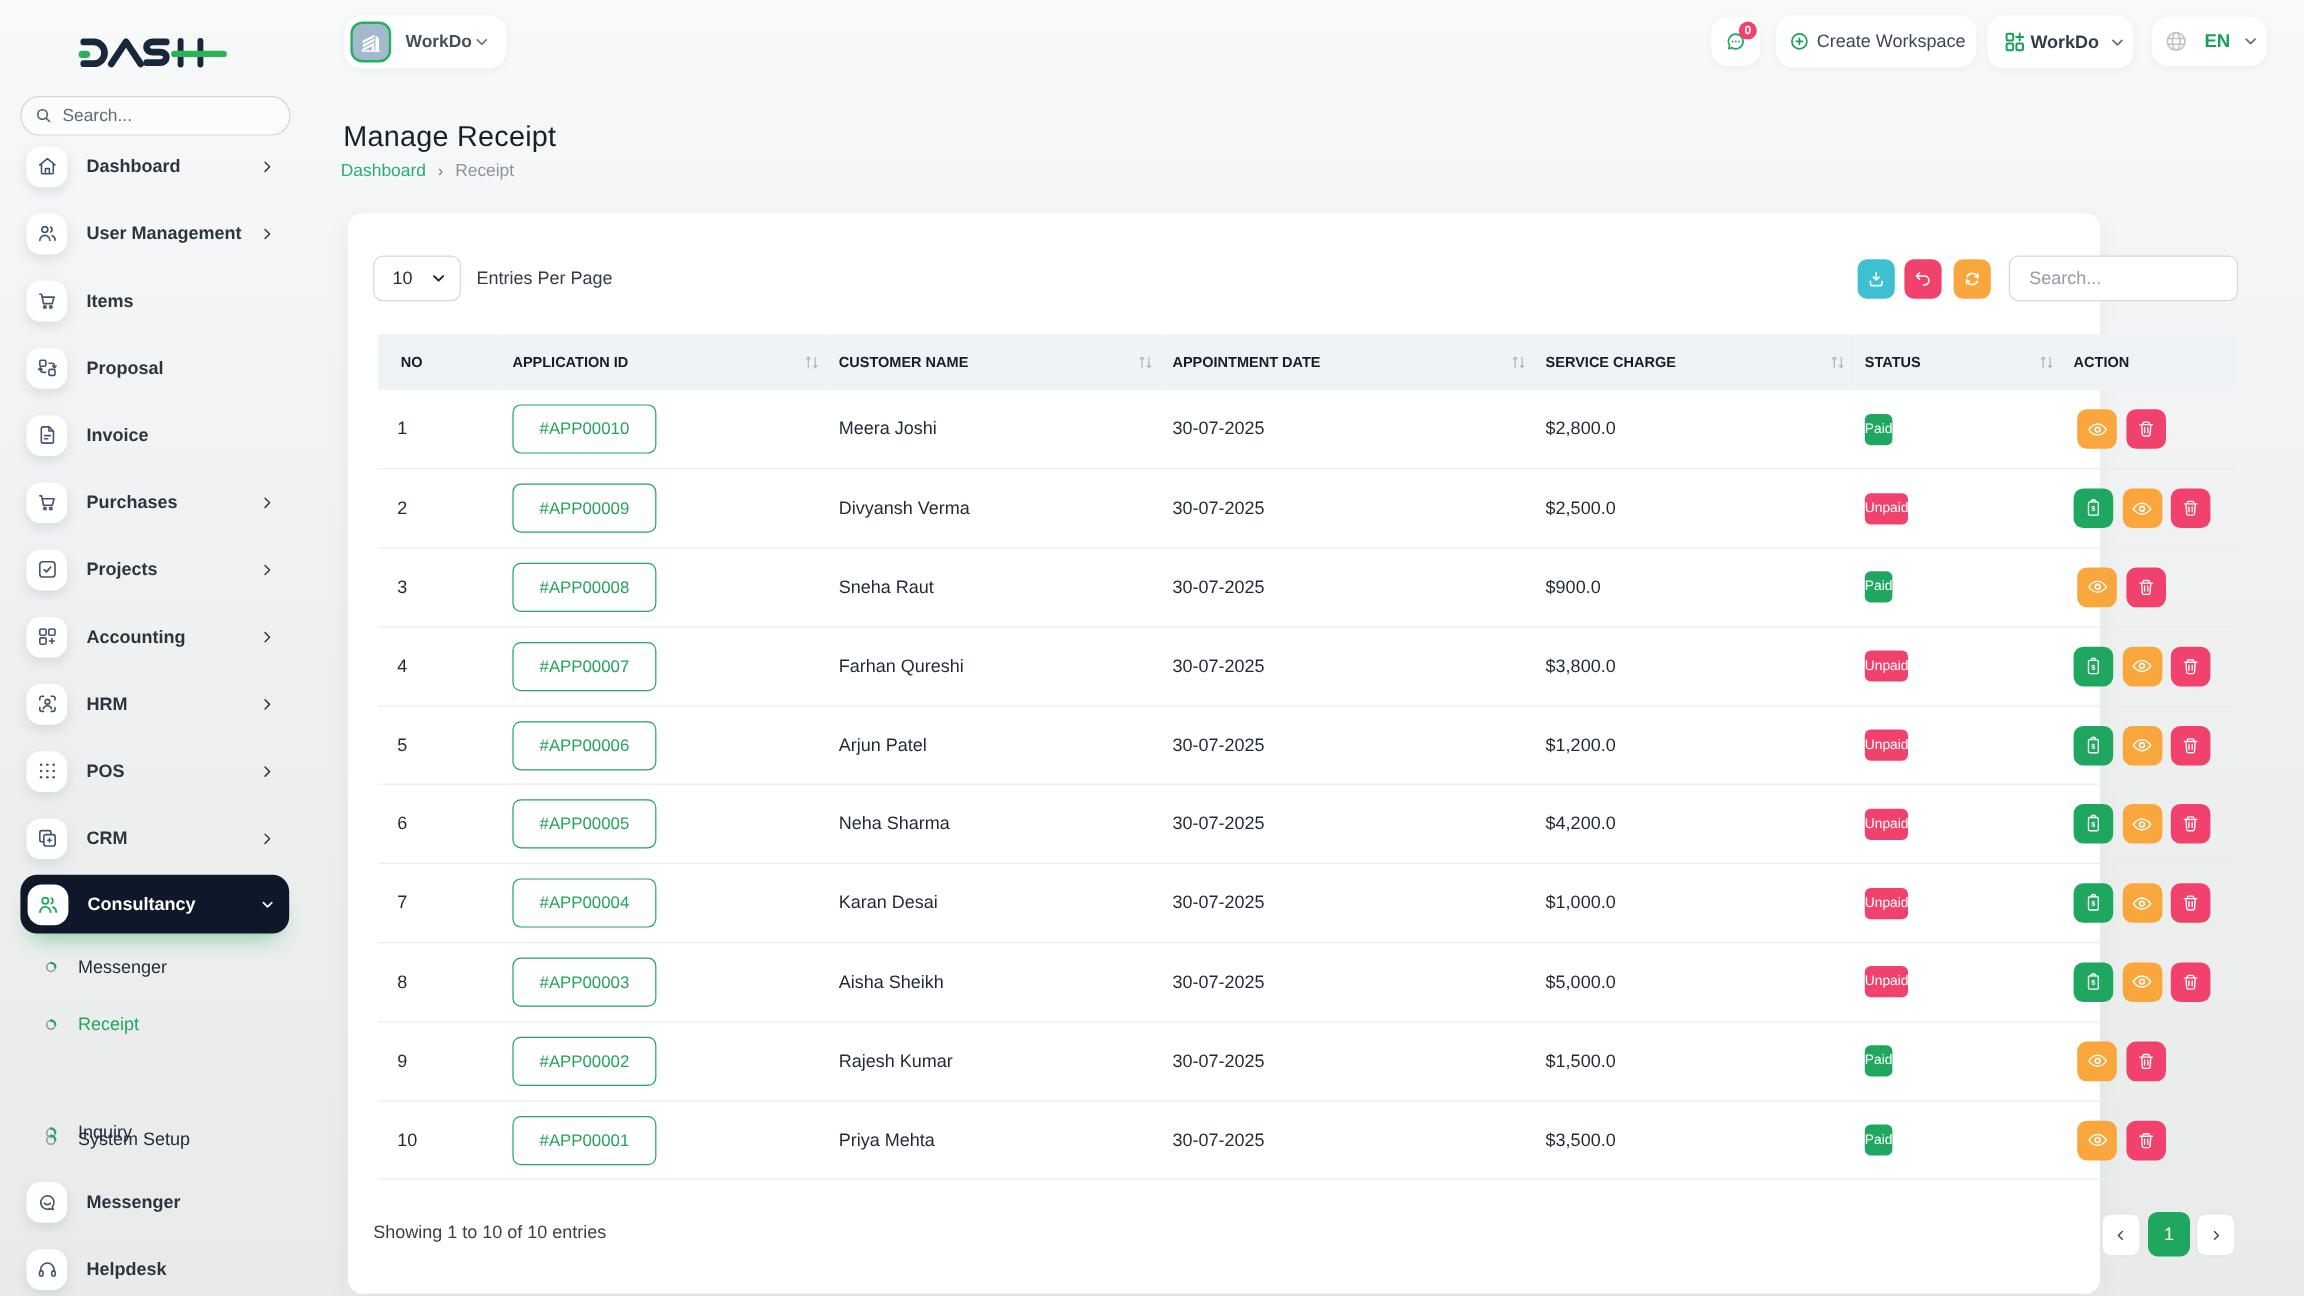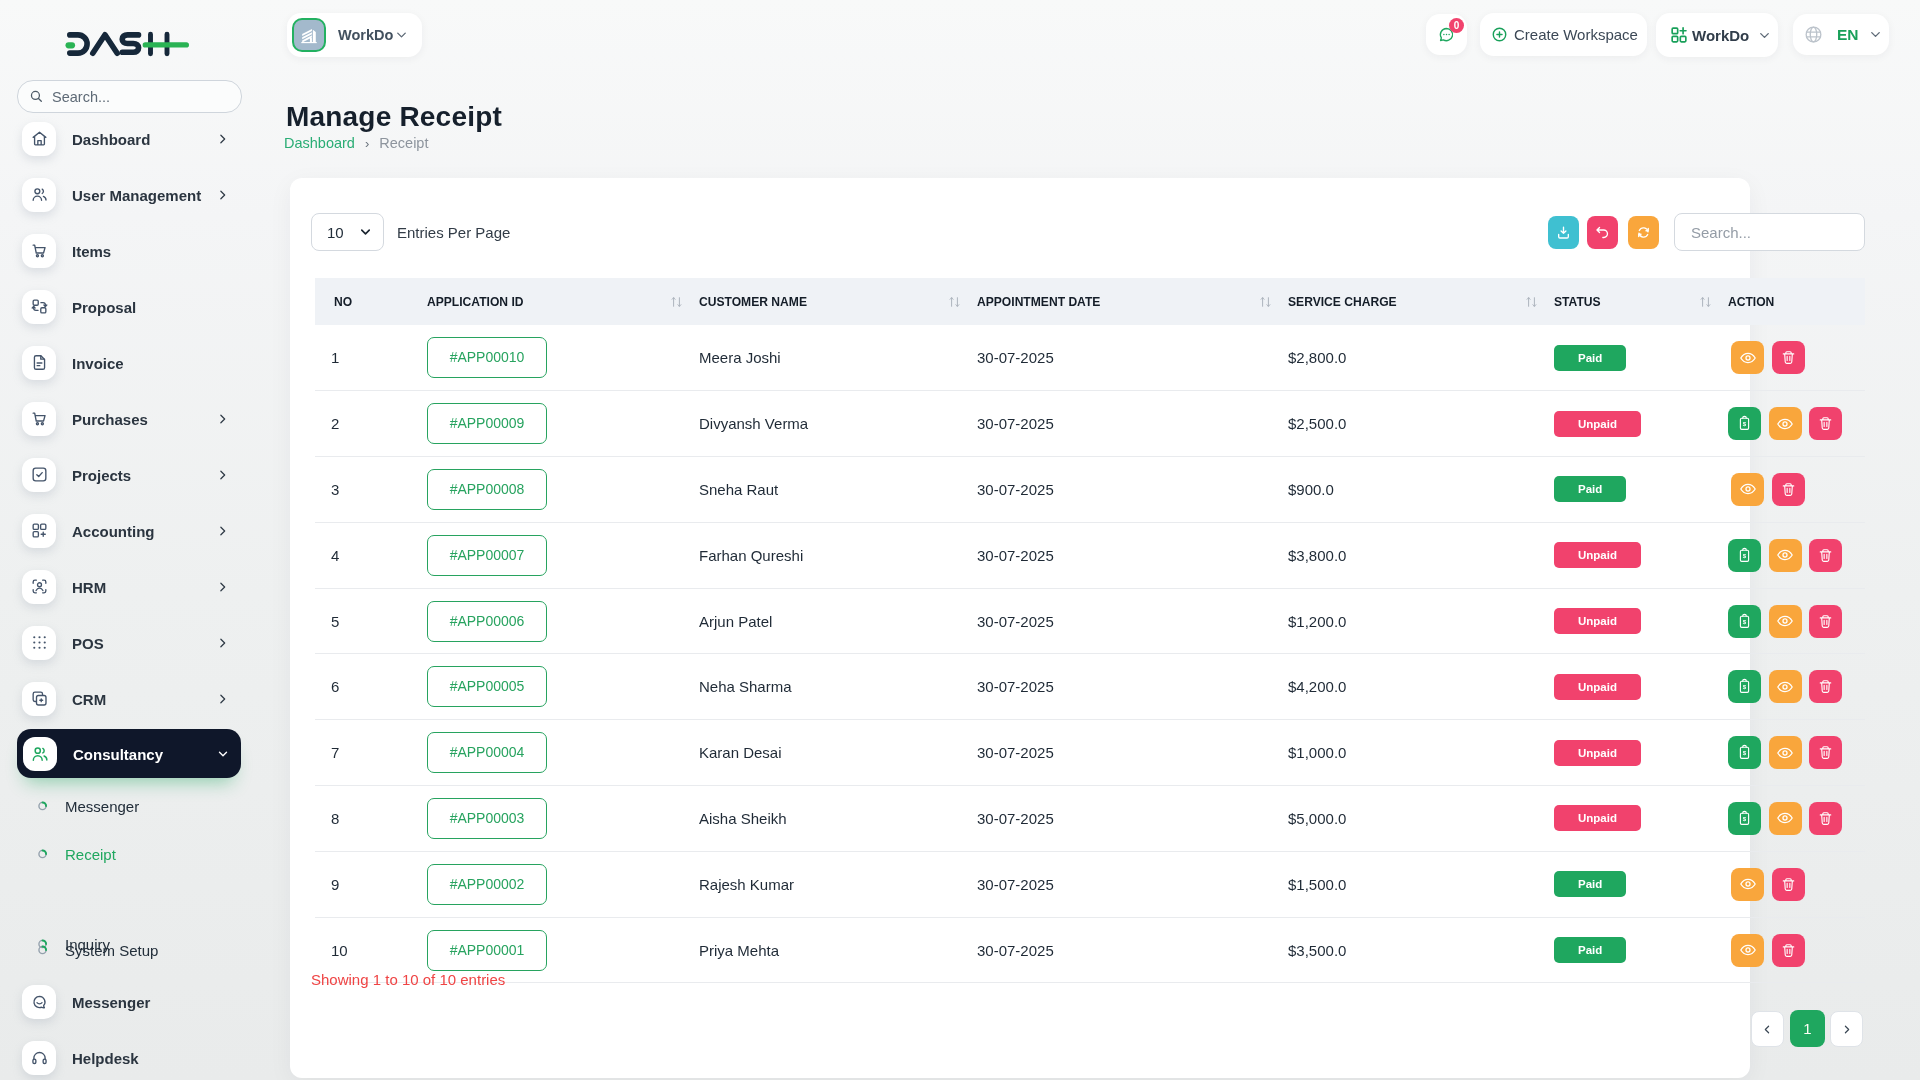--- a/index.html
+++ b/index.html
@@ -31,42 +31,42 @@
 .cwbtn .ic {margin-left:11px;line-height:0}
 .cwbtn .tx {margin-left:6px;font-size:15px;color:#3c4856;white-space:nowrap}
 .wdbtn {left:1656px;top:13px;width:122px;height:44px}
 .wdbtn .ic {margin-left:13px;line-height:0}
 .wdbtn .tx {margin-left:3px;font-size:15px;font-weight:bold;color:#313d4a}
 .wdbtn .ch {margin-left:8px;line-height:0}
 .enbtn {left:1793px;top:14px;width:96px;height:41px}
 .enbtn .ic {margin-left:10px;line-height:0}
 .enbtn .tx {margin-left:13px;font-size:15.5px;font-weight:bold;color:#19a05a}
 .enbtn .ch {margin-left:9px;line-height:0}
-h1 {position:absolute;left:286px;top:101px;font-size:28px;color:#16202c;font-weight:bold;letter-spacing:.2px}
+h1 {position:absolute;left:286px;top:101px;font-size:24px;color:#16202c;font-weight:normal;letter-spacing:.2px}
 .crumb {position:absolute;left:284px;top:135px;font-size:14.5px;color:#8d949d}
 .crumb a {color:#2aad75;text-decoration:none}
 .crumb .sep {margin:0 10px;color:#6a737d;font-size:13px}
 .card {position:absolute;left:290px;top:178px;width:1460px;height:900px;background:#fff;border-radius:12px;box-shadow:0 6px 24px rgba(30,42,60,.05)}
 .psel {position:absolute;left:21px;top:35px;width:73px;height:38px;border:1px solid #d4d9df;border-radius:8px;background:#fff}
 .psel .v {position:absolute;left:15px;top:50%;transform:translateY(-50%);font-size:15px;color:#222e3a}
 .psel .ch {position:absolute;right:10px;top:50%;transform:translateY(-50%);line-height:0}
 .plabel {position:absolute;left:107px;top:46px;font-size:15px;color:#323c47}
 .tbtn {position:absolute;top:38px;width:31px;height:33px;border-radius:8px;display:flex;align-items:center;justify-content:center}
 .csearch {position:absolute;left:1384px;top:35px;width:191px;height:38px;border:1px solid #d4d9df;border-radius:8px;background:#fff}
 .csearch span {position:absolute;left:16px;top:50%;transform:translateY(-50%);font-size:15px;color:#949ca6}
 table {position:absolute;left:25px;top:100px;width:1550px;border-collapse:collapse;table-layout:fixed}
 th {height:47px;background:#eff2f6;font-size:12.1px;color:#141d28;text-align:left;font-weight:bold;position:relative;padding-left:8px}
 th.c-no {padding-left:19px}
 td.c-no {padding-left:16px}
 .sort {position:absolute;right:8px;top:50%;transform:translateY(-50%);line-height:0}
 td {height:65.8px;border-bottom:1px solid #e9ebee;font-size:15px;color:#1f2a36;padding-left:8px}
 .appid {display:inline-block;width:120px;height:41px;line-height:38px;border:1.5px solid #27a35f;border-radius:7px;color:#27a35f;font-size:14px;text-align:center}
-.pill {display:inline-block;height:26px;line-height:26px;padding:0 24px;border-radius:5px;color:#fff;font-size:11.5px;font-weight:bold}
+.pill {display:inline-block;height:26px;line-height:26px;padding:0 0;border-radius:5px;color:#fff;font-size:11.5px;font-weight:normal}
 .abtn {display:inline-flex;width:33px;height:33px;border-radius:8px;align-items:center;justify-content:center;margin-right:7.5px;vertical-align:middle}
-.showing {position:absolute;left:21px;top:793px;font-size:15px;color:#ef4444}
+.showing {position:absolute;left:21px;top:841px;font-size:15px;color:#404040}
 .pg {position:absolute;top:833px;width:33px;height:36px;border:1px solid #dfe3e8;border-radius:8px;background:#fff;display:flex;align-items:center;justify-content:center}
 .pg1 {position:absolute;left:1500px;top:832px;width:35px;height:37px;border-radius:8px;background:#1fa75f;color:#fdfdf4;font-size:15px;display:flex;align-items:center;justify-content:center}
 </style></head>
 <body>
 <div class="sidebar">
   <div class="logo"><svg width="126" height="26" viewBox="0 0 126 26" fill="none">
         <rect x="1.5" y="11.2" width="9.6" height="6.2" rx="3.1" fill="#2ab354"></rect>
         <path d="M5.8 3.9H14a9.1 9.1 0 0 1 0 18.2H5.8" stroke="#16283a" stroke-width="5.6" stroke-linecap="round"></path>
         <path d="M28.8 22.2 41 3.8 53.2 22.2" stroke="#16283a" stroke-width="5.6" stroke-linecap="round" stroke-linejoin="round"></path>
         <path d="M74.5 3.9h-11c-3.3 0-5.3 1.6-5.3 4.3s2 4.3 5.3 4.3h5.8c3.3 0 5.3 1.6 5.3 4.3s-2 4.4-5.3 4.4h-11" stroke="#16283a" stroke-width="5.6" stroke-linecap="round"></path>

